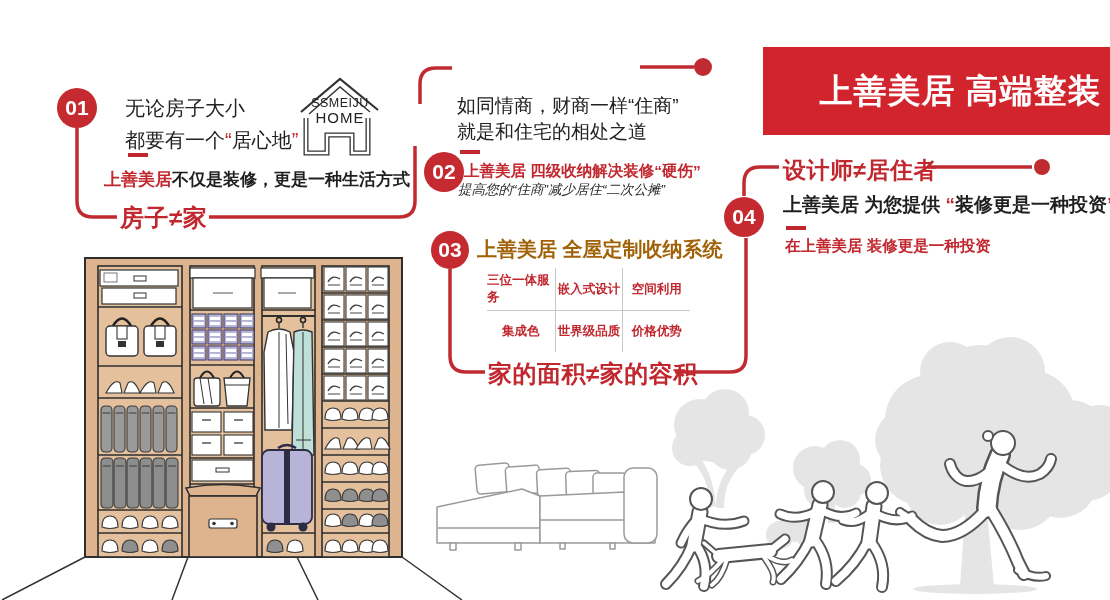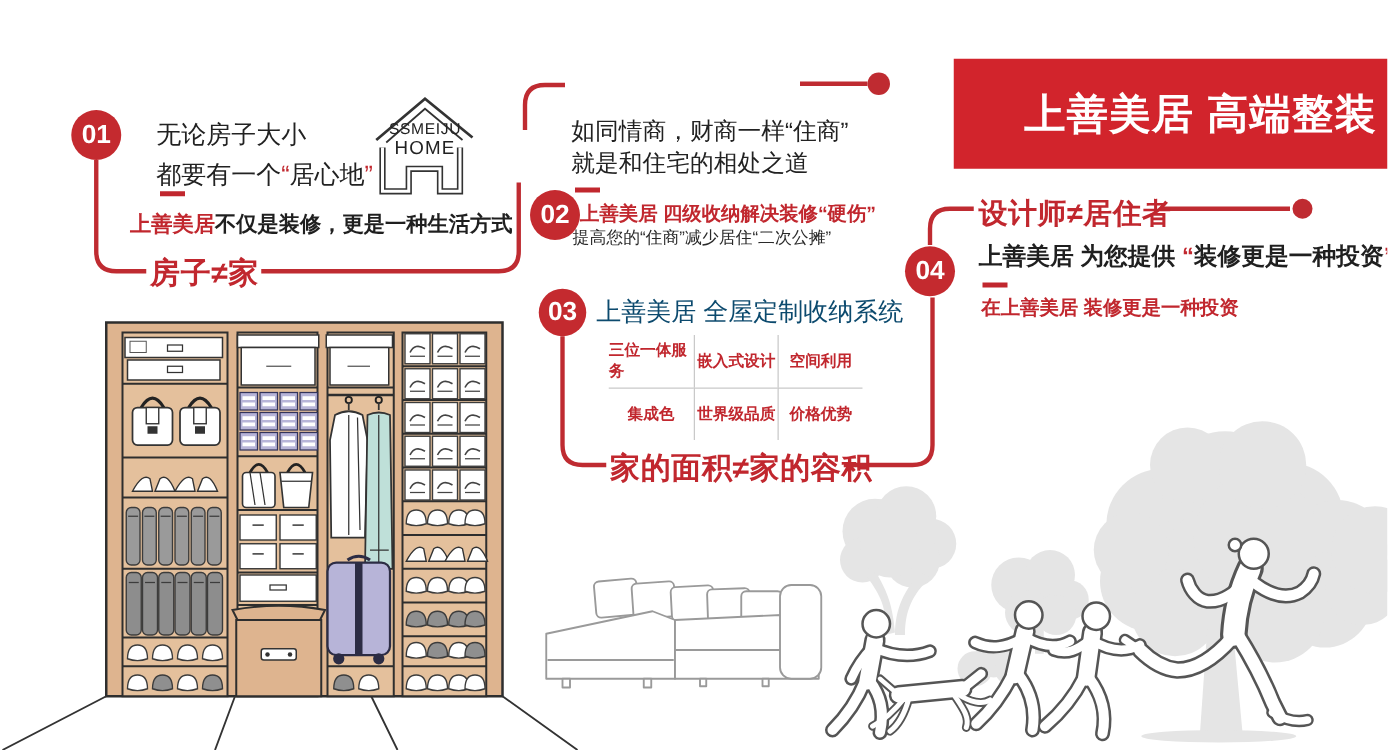--- a/index.html
+++ b/index.html
@@ -12,22 +12,22 @@
   .num-circle{position:absolute;width:40px;height:40px;border-radius:50%;background:#c42a2f;color:#fff;
           font-size:21px;font-weight:bold;display:flex;align-items:center;justify-content:center;}
   .red-heading{position:absolute;color:#c1272e;font-weight:bold;font-size:24px;letter-spacing:0.5px;white-space:nowrap;}
   .dash{position:absolute;width:20px;height:4px;background:#c1272e;}
   .blk{color:#1f1f1f;}
   .rq{color:#c1272e;}
   .s1-text{position:absolute;left:125px;top:92px;font-size:20px;color:#222;line-height:1.6;white-space:nowrap;}
   .s1-tag{position:absolute;left:104px;top:168px;font-size:17px;font-weight:bold;white-space:nowrap;}
   .s2-text{position:absolute;left:457px;top:93px;font-size:19px;color:#222;line-height:1.35;white-space:nowrap;}
   .s2-subred{position:absolute;left:464px;top:161px;font-size:15.5px;font-weight:bold;color:#c1272e;white-space:nowrap;}
-  .s2-subblk{position:absolute;left:458px;top:181px;font-size:13.5px;color:#2a2a2a;white-space:nowrap;}
-  .s3-title{position:absolute;left:477px;top:236px;font-size:20px;color:#0c4a6e;font-weight:normal;white-space:nowrap;}
+  .s2-subblk{position:absolute;left:458px;top:181px;font-size:13.5px;color:#2a2a2a;white-space:nowrap;font-style:italic;}
+  .s3-title{position:absolute;left:477px;top:236px;font-size:20px;color:#a16207;font-weight:bold;white-space:nowrap;}
   .s3-grid{position:absolute;left:487px;top:268px;width:203px;height:84px;display:grid;
            grid-template-columns:1fr 1fr 1fr;grid-template-rows:1fr 1fr;}
   .s3-grid .cell{display:flex;align-items:center;justify-content:center;font-size:12.5px;color:#c1272e;font-weight:bold;}
   .s3-grid .cell.bl{border-left:1px solid #c9c9c9;}
   .s3-grid .cell.bt{border-top:1px solid #c9c9c9;}
   .s4-intro{position:absolute;left:783px;top:192px;font-size:19px;font-weight:bold;color:#1f1f1f;white-space:nowrap;}
   .s4-subred{position:absolute;left:785px;top:236px;font-size:15.5px;font-weight:bold;color:#c1272e;white-space:nowrap;}
   .s4-body{position:absolute;left:784px;top:258px;width:304px;font-size:14px;line-height:1.33;color:#222;text-align:justify;}
 </style>
 </head>

